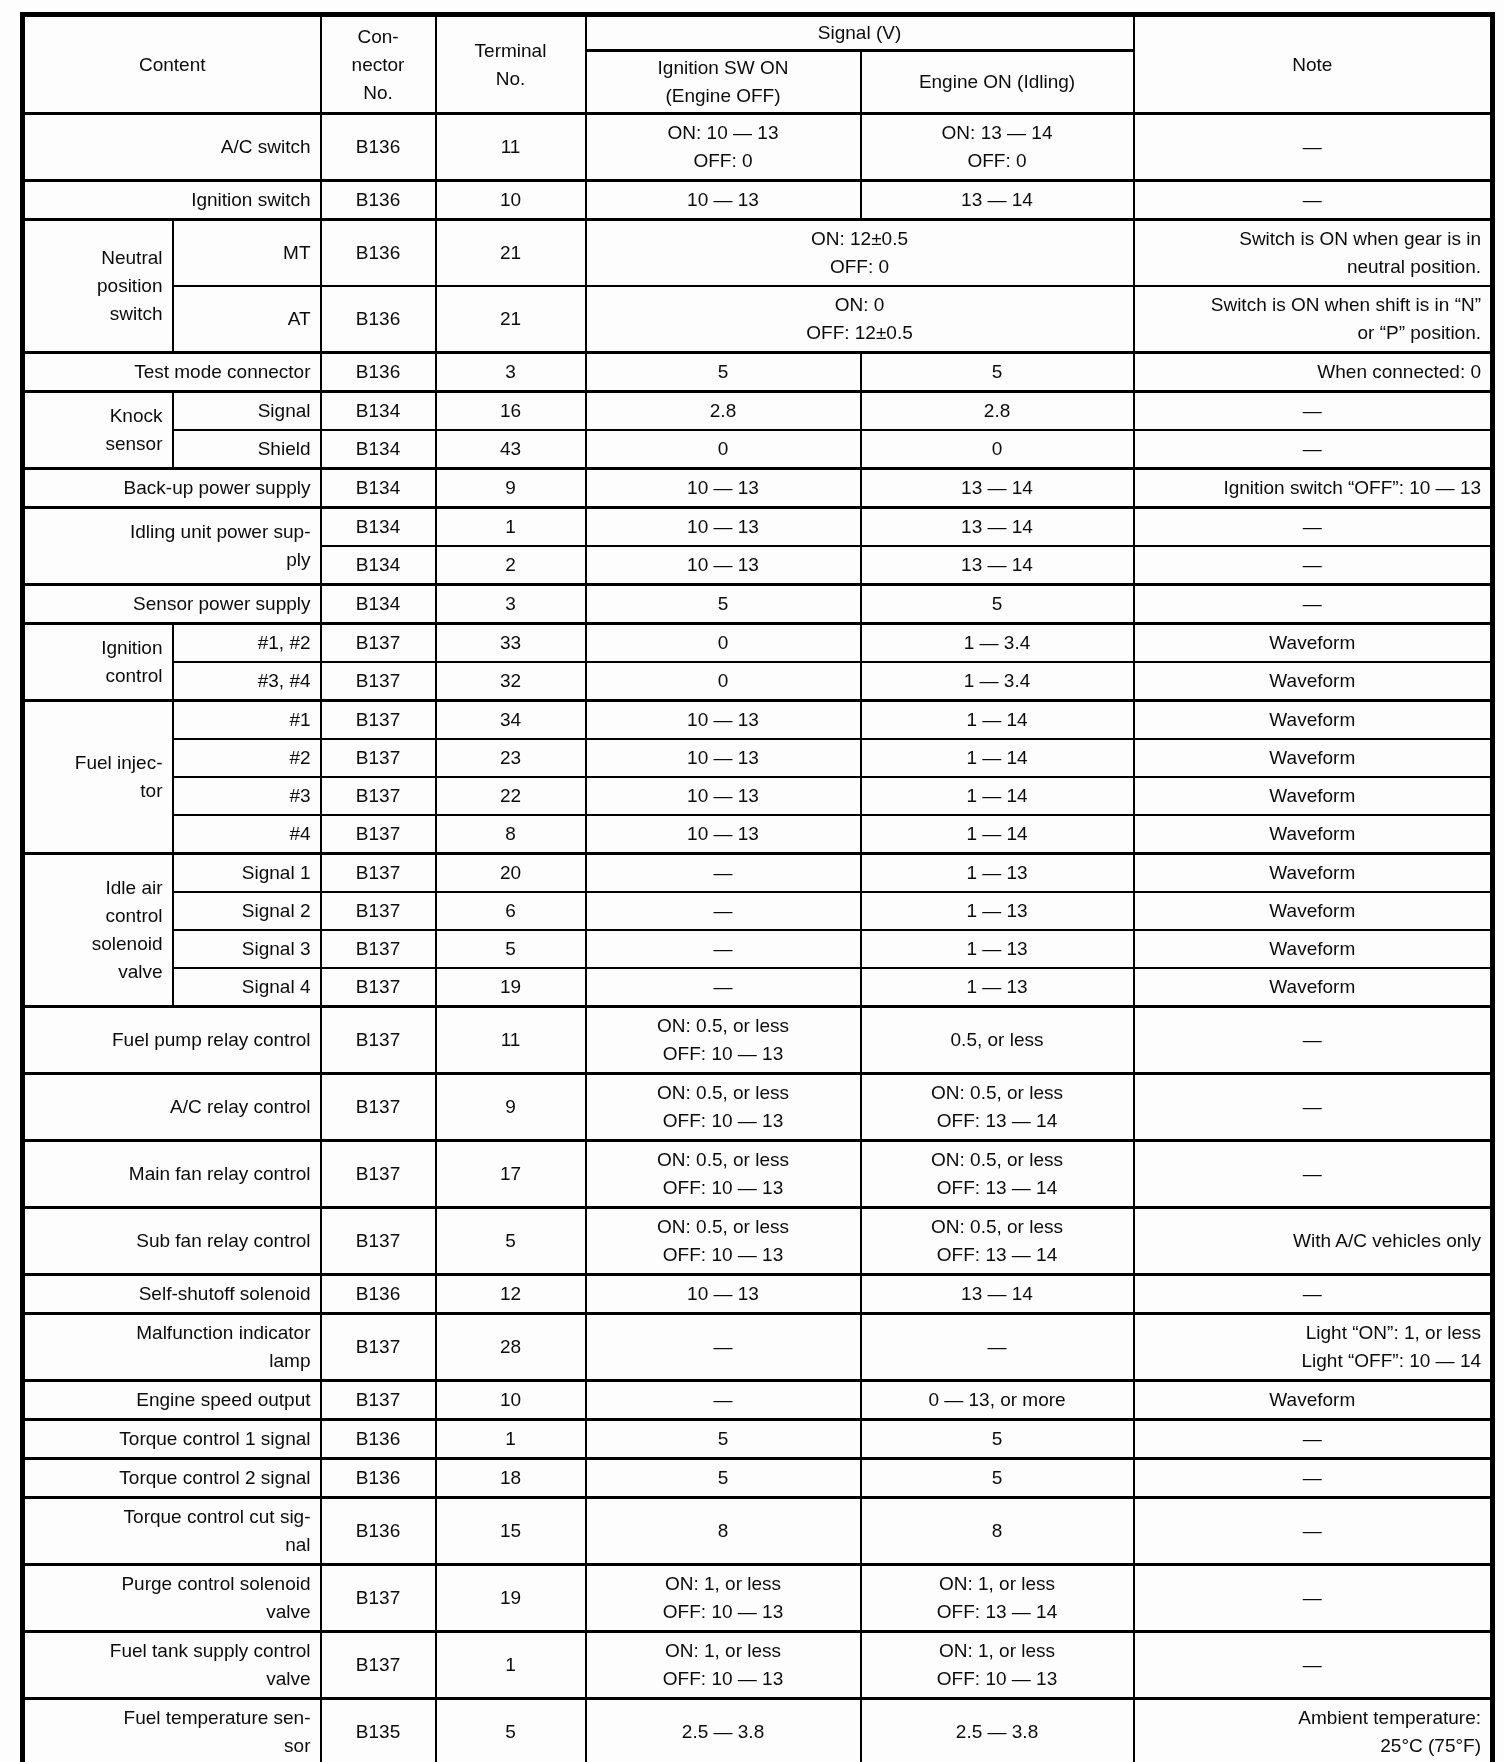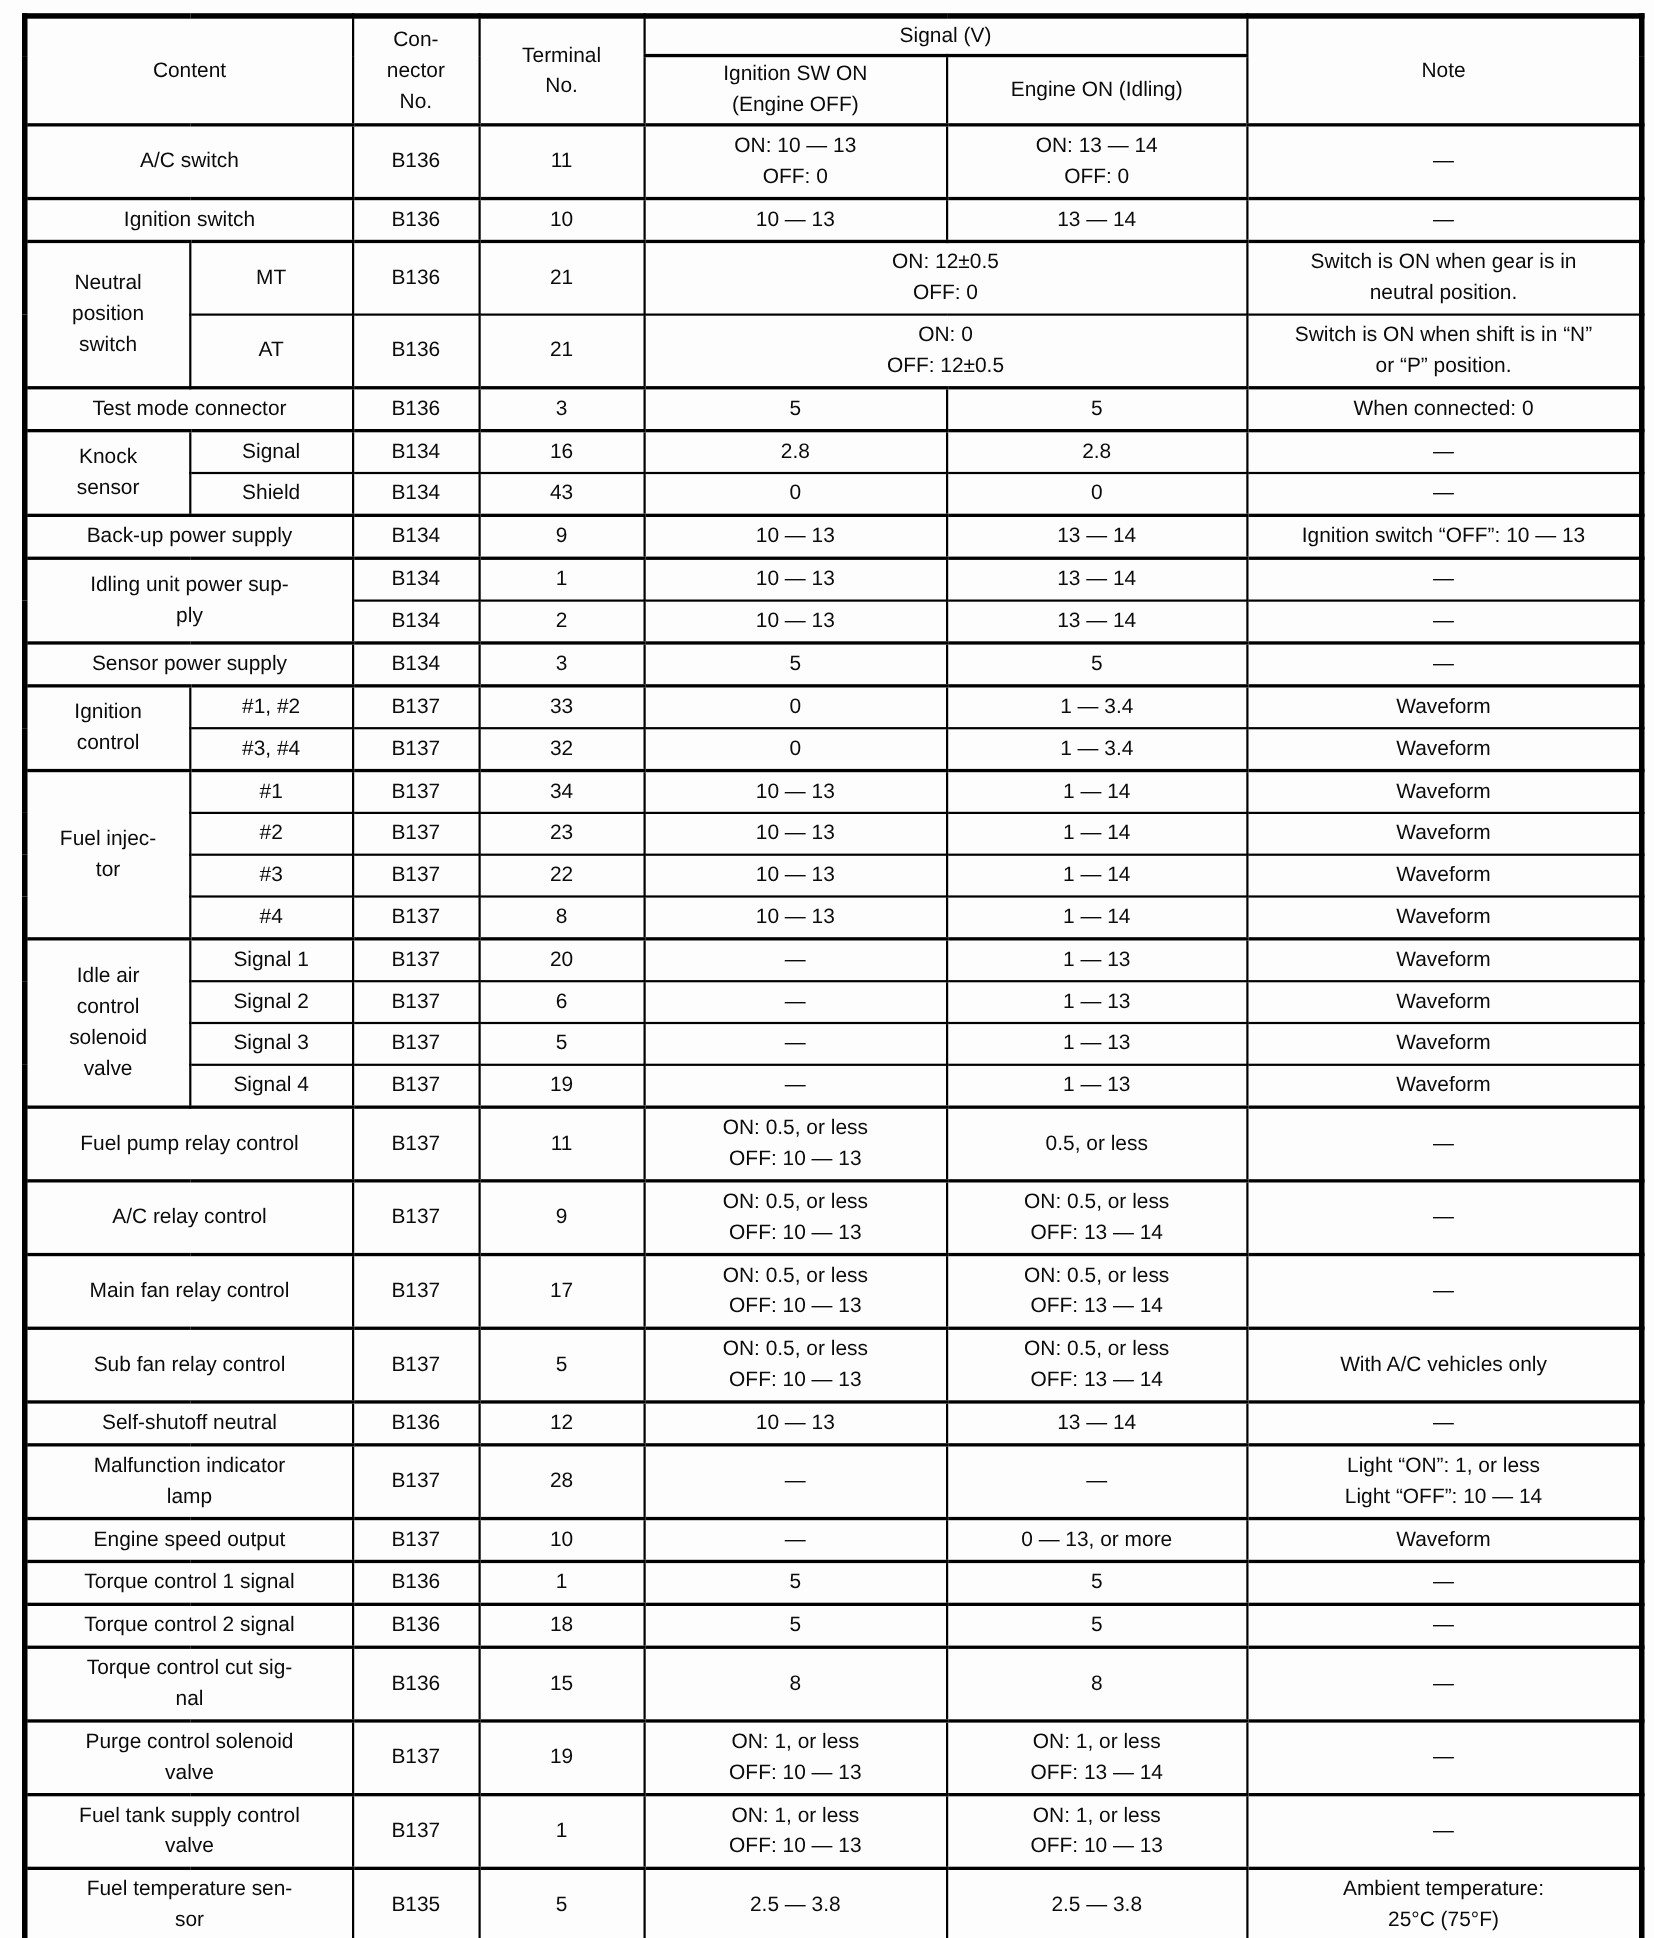--- a/index.html
+++ b/index.html
@@ -34,21 +34,21 @@
     font-weight: normal;
   }
   .signal-table th {
     text-align: center;
     padding: 2px 6px;
   }
   .signal-table thead th {
     border-bottom-width: 3px;
   }
   .signal-table td.ac { text-align: center; }
-  .signal-table td.al { text-align: center; }
+  .signal-table td.al { text-align: right; }
   .signal-table tr.tt td { border-top-width: 3px; }
 </style>
 </head>
 <body>
 
 <div class="page">
   <table class="signal-table">
     <colgroup>
       <col style="width:150px">
       <col style="width:148px">
@@ -294,21 +294,21 @@
           <td colspan="2" class="al">Sub fan relay control</td>
           <td class="ac">B137</td>
           <td class="ac">5</td>
           <td class="ac">ON: 0.5, or less
 OFF: 10 — 13</td>
           <td class="ac">ON: 0.5, or less
 OFF: 13 — 14</td>
           <td class="al">With A/C vehicles only</td>
         </tr>
         <tr class="tt">
-          <td colspan="2" class="al">Self-shutoff neutral</td>
+          <td colspan="2" class="al">Self-shutoff solenoid</td>
           <td class="ac">B136</td>
           <td class="ac">12</td>
           <td class="ac">10 — 13</td>
           <td class="ac">13 — 14</td>
           <td class="ac">—</td>
         </tr>
         <tr class="tt">
           <td colspan="2" class="al">Malfunction indicator
 lamp</td>
           <td class="ac">B137</td>

